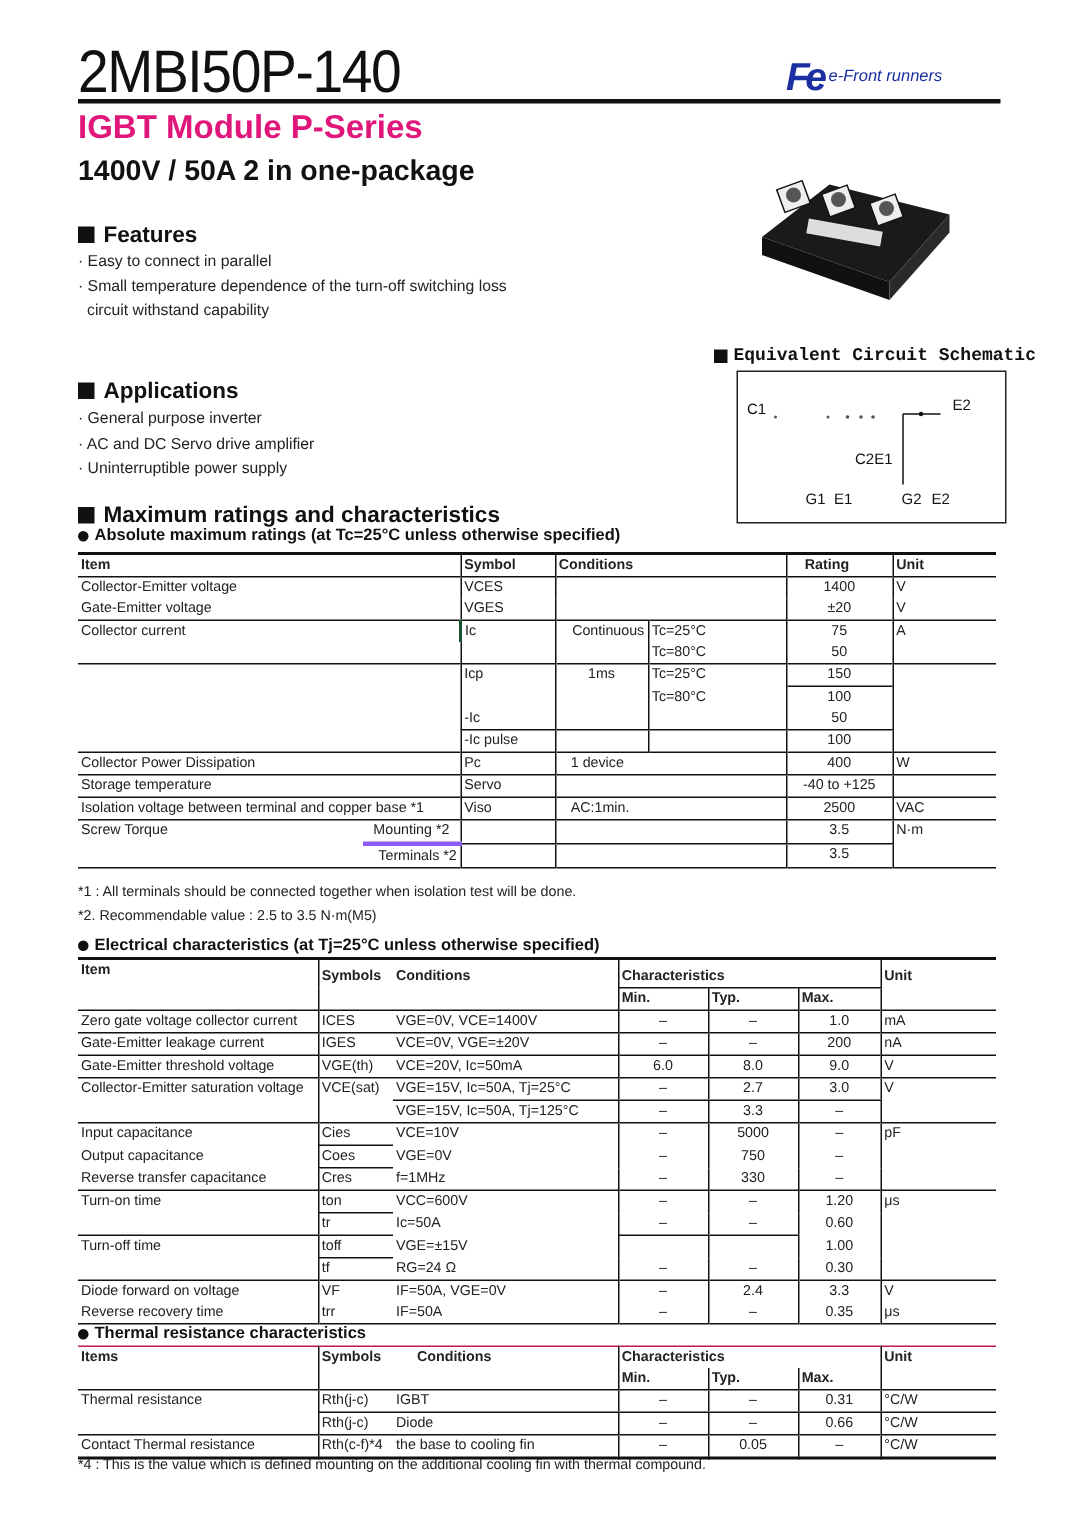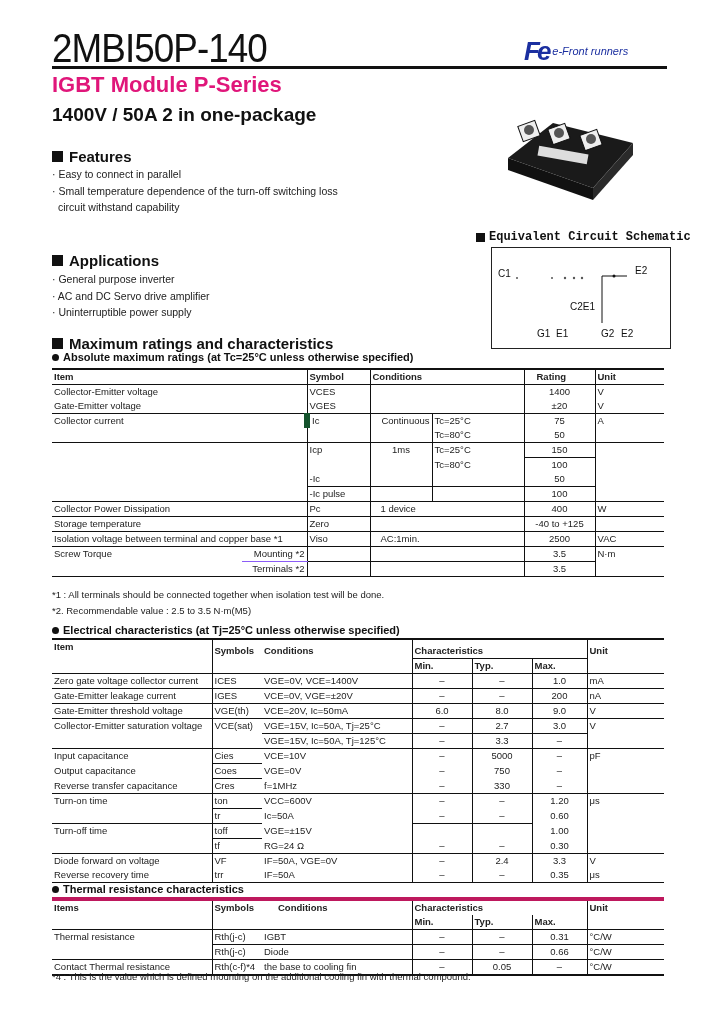--- a/index.html
+++ b/index.html
@@ -143,21 +143,21 @@
       </tr>
   <tr style="border-bottom:1px solid #111">
         <td colspan="2">Gate-Emitter voltage</td>
         <td style="border-left:1px solid #111">VGES</td>
         <td colspan="2" style="border-left:1px solid #111"></td>
         <td class="num" style="border-left:1px solid #111">±20</td>
         <td style="border-left:1px solid #111">V</td>
       </tr>
   <tr>
         <td colspan="2">Collector current</td>
-        <td style="border-left:6px solid #14532d">Ic</td>
+        <td style="border-left:2px solid #14532d">Ic</td>
         <td style="border-left:1px solid #111;text-align:right">Continuous</td>
         <td style="border-left:1px solid #111">Tc=25°C</td>
         <td class="num" style="border-left:1px solid #111">75</td>
         <td style="border-left:1px solid #111">A</td>
       </tr>
   <tr style="border-bottom:1px solid #111">
         <td colspan="2"></td>
         <td style="border-left:1px solid #111;border-bottom:1px solid #111"></td>
         <td style="border-left:1px solid #111;border-bottom:1px solid #111"></td>
         <td style="border-left:1px solid #111">Tc=80°C</td>
@@ -198,35 +198,35 @@
       </tr>
   <tr style="border-bottom:1px solid #111">
         <td colspan="2">Collector Power Dissipation</td>
         <td style="border-left:1px solid #111">Pc</td>
         <td colspan="2" style="border-left:1px solid #111;padding-left:10px">1 device</td>
         <td class="num" style="border-left:1px solid #111">400</td>
         <td style="border-left:1px solid #111">W</td>
       </tr>
   <tr style="border-bottom:1px solid #111">
         <td colspan="2">Storage temperature</td>
-        <td style="border-left:1px solid #111">Zero</td>
+        <td style="border-left:1px solid #111">Servo</td>
         <td colspan="2" style="border-left:1px solid #111"></td>
         <td class="num" style="border-left:1px solid #111">-40 to +125</td>
         <td style="border-left:1px solid #111"></td>
       </tr>
   <tr style="border-bottom:1px solid #111">
         <td colspan="2">Isolation voltage  between terminal and copper base *1</td>
         <td style="border-left:1px solid #111">Viso</td>
         <td colspan="2" style="border-left:1px solid #111;padding-left:10px">AC:1min.</td>
         <td class="num" style="border-left:1px solid #111">2500</td>
         <td style="border-left:1px solid #111">VAC</td>
       </tr>
   <tr>
         <td>Screw Torque</td>
-        <td style="text-align:right;border-bottom:1px solid #8b5cf6">Mounting *2</td>
+        <td style="text-align:center;border-bottom:3px solid #8b5cf6">Mounting *2</td>
         <td style="border-left:1px solid #111;border-bottom:1px solid #111"></td>
         <td colspan="2" style="border-left:1px solid #111;border-bottom:1px solid #111"></td>
         <td class="num" style="border-left:1px solid #111;border-bottom:1px solid #111">3.5</td>
         <td style="border-left:1px solid #111">N·m</td>
       </tr>
   <tr style="border-bottom:1px solid #111">
         <td></td>
         <td style="text-align:right">Terminals *2</td>
         <td style="border-left:1px solid #111"></td>
         <td colspan="2" style="border-left:1px solid #111"></td>
@@ -402,21 +402,21 @@
   <colgroup>
       <col style="width:160px">
       <col style="width:50px">
       <col style="width:150px">
       <col style="width:60px">
       <col style="width:60px">
       <col style="width:55px">
       <col>
     </colgroup>
   <tbody>
-      <tr style="border-top:4px solid #be185d">
+      <tr style="border-top:1px solid #be185d">
     <td class="hb" rowspan="2">Items</td>
     <td class="hb" rowspan="2" style="border-left:1px solid #111">Symbols</td>
     <td class="hb" rowspan="2" style="padding-left:16px">Conditions</td>
     <td class="hb" colspan="3" style="border-left:1px solid #111">Characteristics</td>
     <td class="hb" rowspan="2" style="border-left:1px solid #111">Unit</td>
   </tr>
   <tr style="border-bottom:1px solid #111">
     <td class="hb" style="border-left:1px solid #111">Min.</td>
     <td class="hb" style="border-left:1px solid #111">Typ.</td>
     <td class="hb" style="border-left:1px solid #111">Max.</td>

